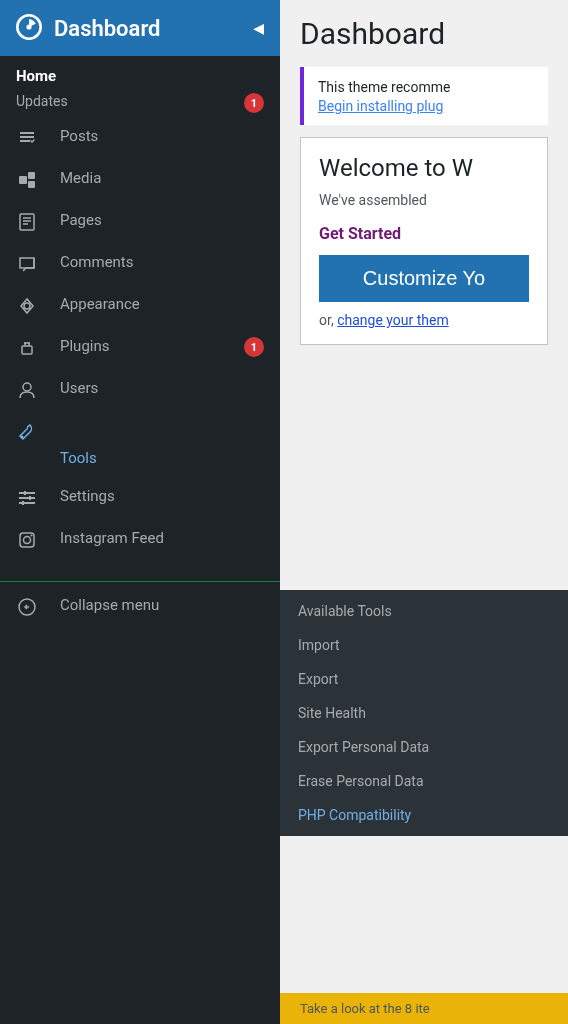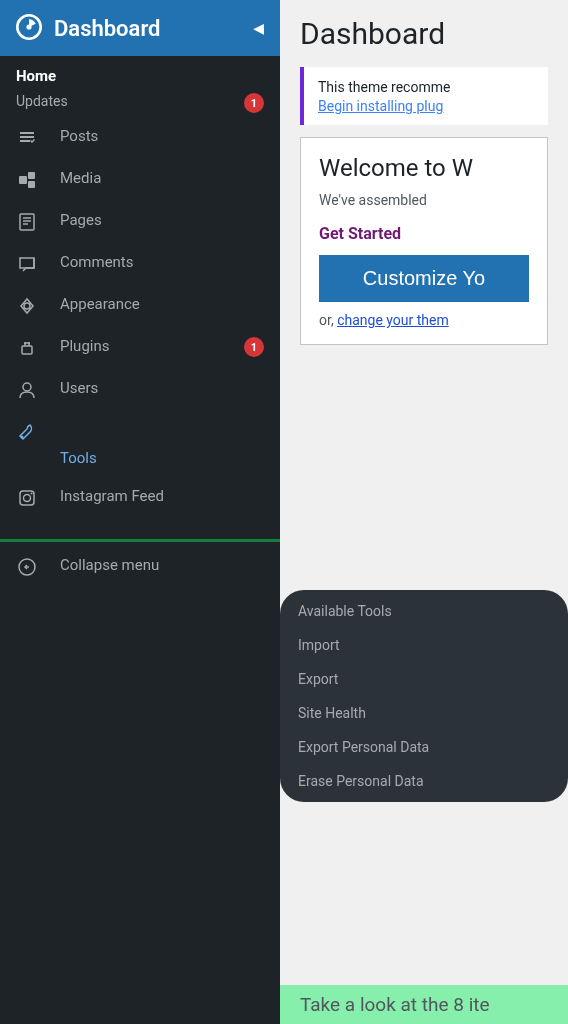--- a/index.html
+++ b/index.html
@@ -202,21 +202,20 @@
 
     
     .submenu-overlay {
       position: absolute;
       left: 0;
       top: 590px;
       width: 288px;
       background: #2c3338;
       z-index: 100;
       padding: 4px 0;
-      border-radius: 24px;
     }
 
     .submenu-item {
       padding: 9px 18px;
       color: #a7aaad;
       font-size: 14px;
       cursor: pointer;
       display: block;
     }
 
@@ -228,23 +227,23 @@
     .nav-item.tools-active {
       color: #72aee6;
     }
 
     
     .bottom-strip {
       position: absolute;
       bottom: 0;
       left: 0;
       right: 0;
-      background: #86efac;
+      background: #eab308;
       padding: 8px 20px;
-      font-size: 19px;
+      font-size: 13px;
       color: #50575e;
     }
   </style>
 </head>
 <body>
 
 <nav class="sidebar">
 
   <div class="sidebar-header">
     <span class="sidebar-header-icon">
@@ -345,33 +344,46 @@
     <div class="nav-item tools-active">
       <span class="nav-item-icon">
         <svg width="20" height="20" viewBox="0 0 20 20" fill="none">
           <path d="M13 3a5 5 0 0 1 0 7l-7 7-3-3 7-7a5 5 0 0 1 3-4z" stroke="#72aee6" stroke-width="1.5" fill="none"></path>
           <circle cx="5" cy="15" r="1.5" fill="#72aee6"></circle>
         </svg>
       </span>
       <span class="nav-item-label" style="color:#72aee6;margin-top:28px;">Tools</span>
     </div>
 
+    <div class="nav-item">
+      <span class="nav-item-icon">
+        <svg width="20" height="20" viewBox="0 0 20 20" fill="none">
+          <rect x="2" y="4" width="16" height="2" fill="#a7aaad"></rect>
+          <rect x="2" y="9" width="16" height="2" fill="#a7aaad"></rect>
+          <rect x="2" y="14" width="16" height="2" fill="#a7aaad"></rect>
+          <rect x="7" y="3" width="2" height="4" fill="#a7aaad"></rect>
+          <rect x="12" y="8" width="2" height="4" fill="#a7aaad"></rect>
+          <rect x="5" y="13" width="2" height="4" fill="#a7aaad"></rect>
+        </svg>
+      </span>
+      <span class="nav-item-label">Settings</span>
+    </div>
 
     <div class="nav-item">
       <span class="nav-item-icon">
         <svg width="20" height="20" viewBox="0 0 20 20" fill="none">
           <rect x="3" y="3" width="14" height="14" rx="3" stroke="#a7aaad" stroke-width="1.5"></rect>
           <circle cx="10" cy="10" r="3.5" stroke="#a7aaad" stroke-width="1.5"></circle>
           <circle cx="14.5" cy="5.5" r="1" fill="#a7aaad"></circle>
         </svg>
       </span>
       <span class="nav-item-label">Instagram Feed</span>
     </div>
 
-    <div class="nav-item" style="margin-top: 20px; border-top: 3px solid #15803d; padding-top: 14px;">
+    <div class="nav-item" style="margin-top: 20px; border-top: 1px solid #15803d; padding-top: 14px;">
       <span class="nav-item-icon">
         <svg width="20" height="20" viewBox="0 0 20 20" fill="none">
           <circle cx="10" cy="10" r="8" stroke="#a7aaad" stroke-width="1.5"></circle>
           <path d="M12 10 L8 10" stroke="#a7aaad" stroke-width="1.5"></path>
           <path d="M10 8 L8 10 L10 12" stroke="#a7aaad" stroke-width="1.5" fill="none"></path>
         </svg>
       </span>
       <span class="nav-item-label">Collapse menu</span>
     </div>
   </div>
@@ -399,18 +411,19 @@
     </p>
   </div>
 
   <div class="submenu-overlay">
     <span class="submenu-item">Available Tools</span>
     <span class="submenu-item">Import</span>
     <span class="submenu-item">Export</span>
     <span class="submenu-item">Site Health</span>
     <span class="submenu-item">Export Personal Data</span>
     <span class="submenu-item">Erase Personal Data</span>
+    <span class="submenu-item php-compat">PHP Compatibility</span>
   </div>
 
   <div class="bottom-strip">
     <span>Take a look at the 8 ite</span>
   </div>
 </main>
 
 </body></html>

